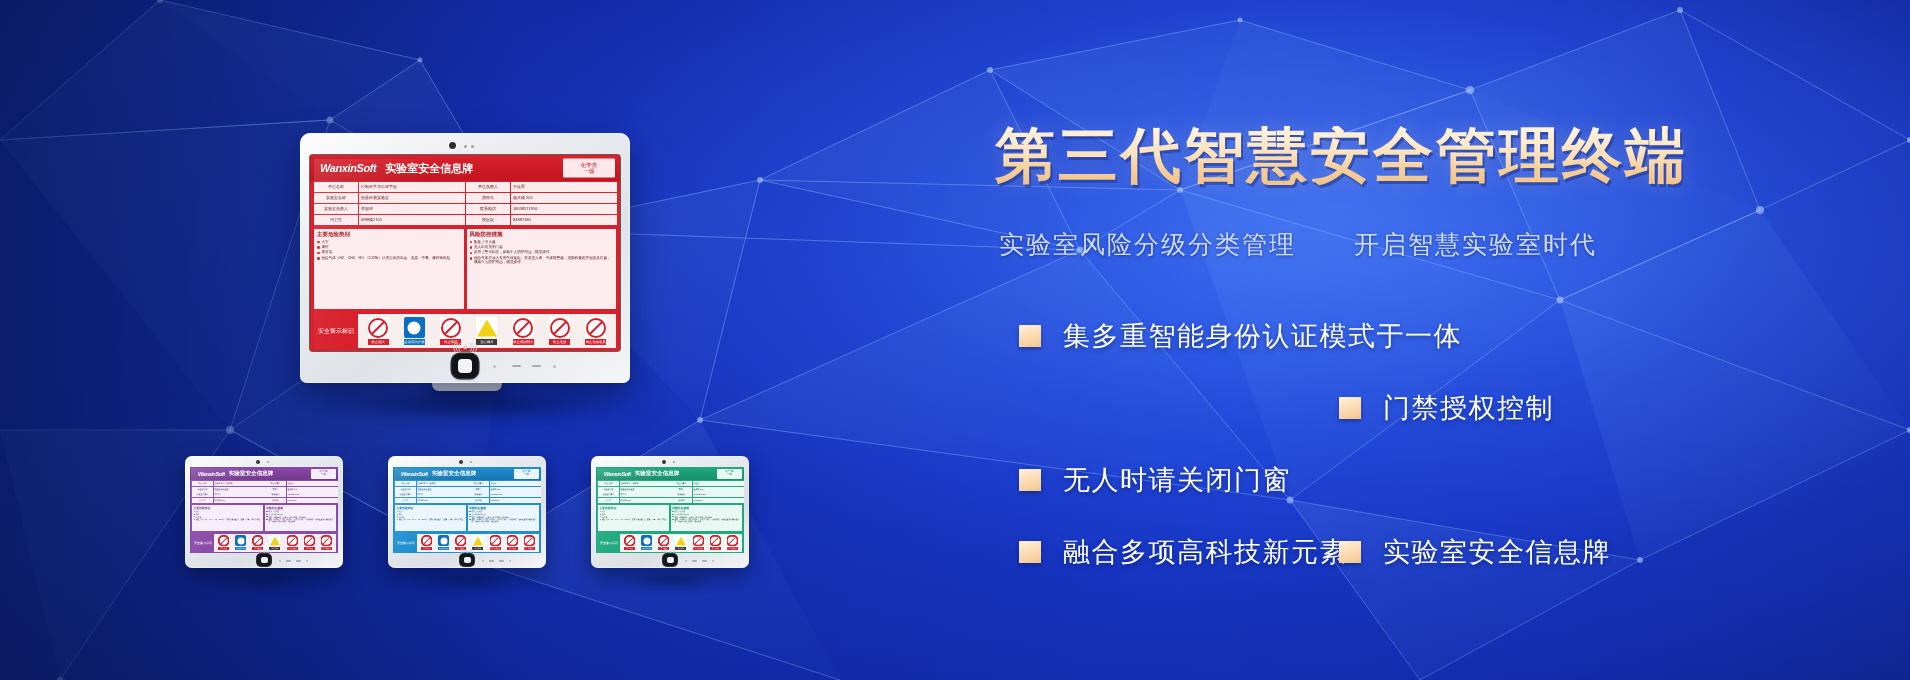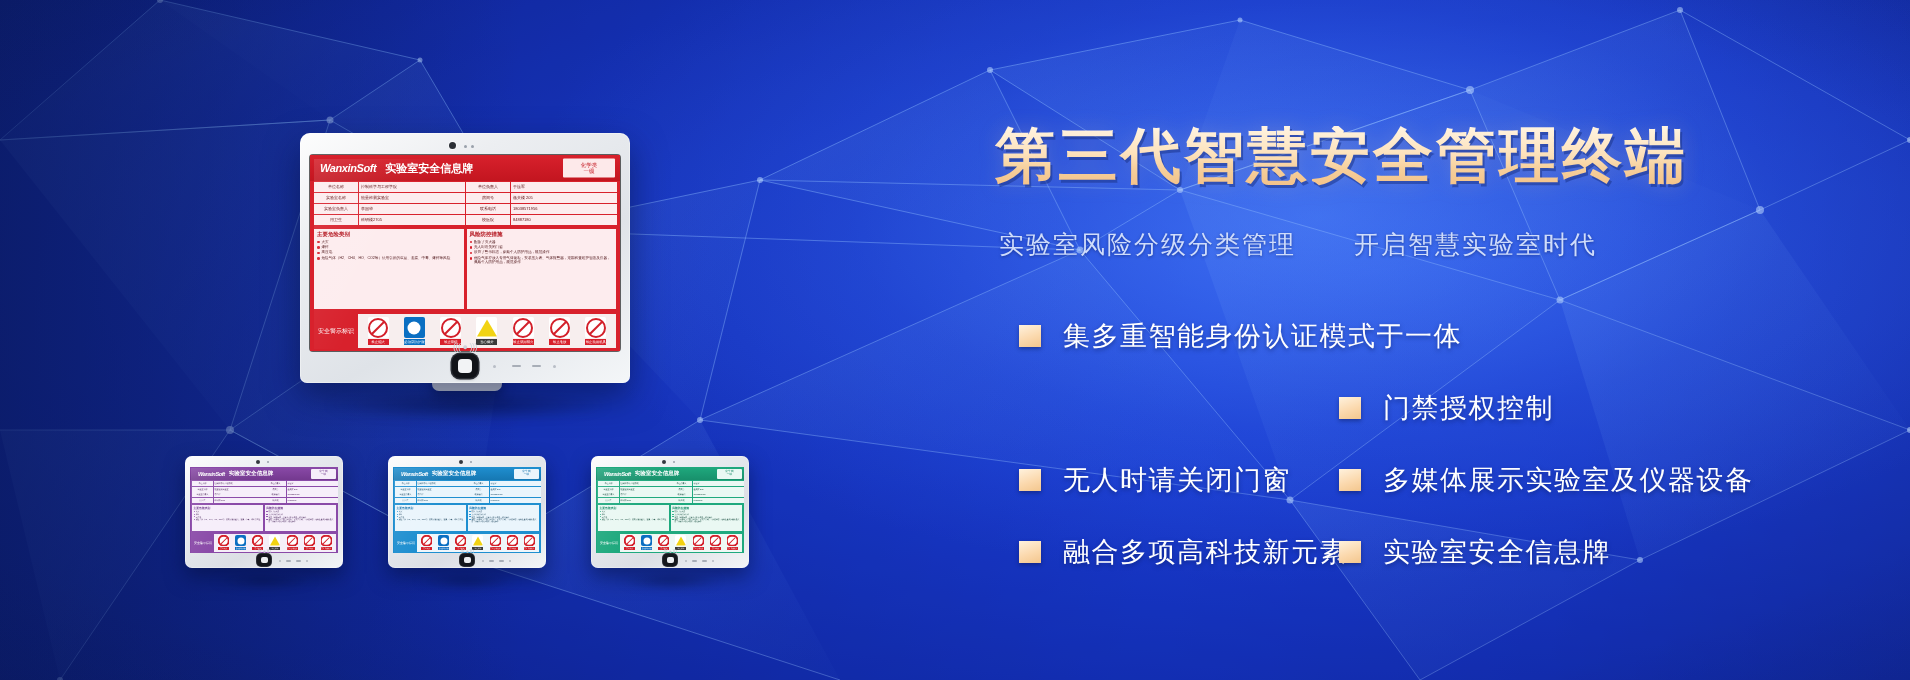--- a/index.html
+++ b/index.html
@@ -784,24 +784,20 @@
         <div class="fitem col2">
           <span class="bullet"></span>
           <span class="flabel">门禁授权控制</span>
         </div>
       </div>
       <div class="frow">
         <div class="fitem col1">
           <span class="bullet"></span>
           <span class="flabel">无人时请关闭门窗</span>
         </div>
-        <div class="fitem col2">
-          <span class="bullet"></span>
-          <span class="flabel">多媒体展示实验室及仪器设备</span>
-        </div>
       </div>
       <div class="frow">
         <div class="fitem col1">
           <span class="bullet"></span>
           <span class="flabel">融合多项高科技新元素</span>
         </div>
         <div class="fitem col2">
           <span class="bullet"></span>
           <span class="flabel">实验室安全信息牌</span>
         </div>

